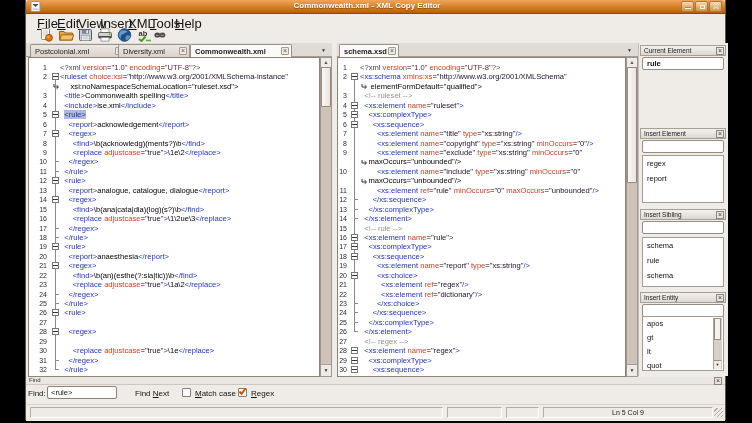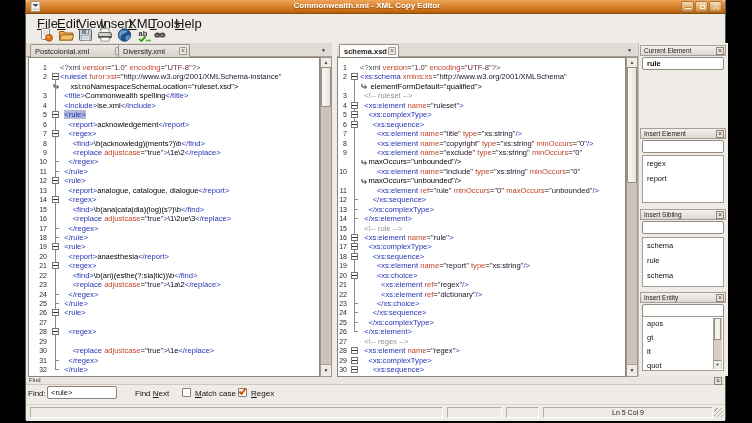--- a/index.html
+++ b/index.html
@@ -138,20 +138,24 @@
     </div>
 <div id="tabbar">
       <div class="tab" style="left:4px;width:96px">
         <span>Postcolonial.xml</span>
         <span class="tcl">×</span>
       </div>
       <div class="tab" style="left:92px;width:72px">
         <span>Diversity.xml</span>
         <span class="tcl">×</span>
       </div>
+      <div class="tab act" style="left:164px;width:102px">
+        <span>Commonwealth.xml</span>
+        <span class="tcl">×</span>
+      </div>
       <div class="tdd" style="left:295px">▼</div>
       <div class="tab act" style="left:313px;width:60px">
         <span>schema.xsd</span>
         <span class="tcl">×</span>
       </div>
       <div class="tdd" style="left:601px">▼</div>
     </div>
 <div class="pane" style="left:2px;width:292px;height:320px"></div>
 <div class="pane" style="left:311px;width:289px;height:320px"></div>
 <div id="edall" style="position:absolute;left:-25px;top:0;width:752px;height:423px;pointer-events:none">
@@ -220,21 +224,21 @@
       <div class="seg" style="left:517px;width:170px">Ln 5 Col 9</div>
       <div style="position:absolute;right:2px;top:3px;width:9px;height:9px;background:repeating-linear-gradient(135deg,transparent 0 2px,#b4aca4 2px 3px)"></div>
     </div>
 </div>
 <div id="edlayer" style="position:absolute;left:0;top:0;width:752px;height:423px;pointer-events:none">
 <div style="position:absolute;left:27px;top:58px;width:291px;height:318px;overflow:hidden">
 <div style="position:absolute;left:-27px;top:-58px;width:752px;height:423px">
 <div class="num" style="top:63.0px;left:29px;width:18px">1</div>
         <div class="r" style="top:63.0px;left:60px"><span style="color:#44445e">&lt;?xml</span> <span style="color:#c2432a">version</span>=<span style="color:#5e1f30">"1.0"</span> <span style="color:#c2432a">encoding</span>=<span style="color:#5e1f30">"UTF-8"</span><span style="color:#44445e">?&gt;</span></div>
         <div class="num" style="top:72.4px;left:29px;width:18px">2</div>
-        <div class="r" style="top:72.4px;left:60px"><span style="color:#2433b4">&lt;ruleset</span> <span style="color:#c2432a">furor:xsi</span>=<span style="color:#201028">"http://www.w3.org/2001/XMLSchema-instance"</span></div>
+        <div class="r" style="top:72.4px;left:60px"><span style="color:#2433b4">&lt;ruleset</span> <span style="color:#c2432a">choice:xsi</span>=<span style="color:#201028">"http://www.w3.org/2001/XMLSchema-instance"</span></div>
         <svg class="wm" style="top:83.4px;left:53px" width="7" height="7" viewBox="0 0 7 7">
           <path d="M1 1 L1 4 L5 4 M3.6 2.2 L5.6 4 L3.6 5.8" stroke="#333" stroke-width="1" fill="none"></path>
         </svg>
         <div class="r" style="top:81.9px;left:60px">     xsi:noNamespaceSchemaLocation="ruleset.xsd"&gt;</div>
         <div class="num" style="top:91.3px;left:29px;width:18px">3</div>
         <div class="r" style="top:91.3px;left:60px">  <span style="color:#2433b4">&lt;title</span><span style="color:#2433b4">&gt;</span>Commonwealth spelling<span style="color:#2433b4">&lt;/title</span><span style="color:#2433b4">&gt;</span></div>
         <div class="num" style="top:100.8px;left:29px;width:18px">4</div>
         <div class="r" style="top:100.8px;left:60px">  <span style="color:#2433b4">&lt;include</span><span style="color:#2433b4">&gt;</span>ise.xml<span style="color:#2433b4">&lt;/include</span><span style="color:#2433b4">&gt;</span></div>
         <div class="num" style="top:110.2px;left:29px;width:18px">5</div>
         <div class="r" style="top:110.2px;left:60px">  <span class="selhl"><span style="color:#2433b4">&lt;rule</span><span style="color:#2433b4">&gt;</span></span></div>

